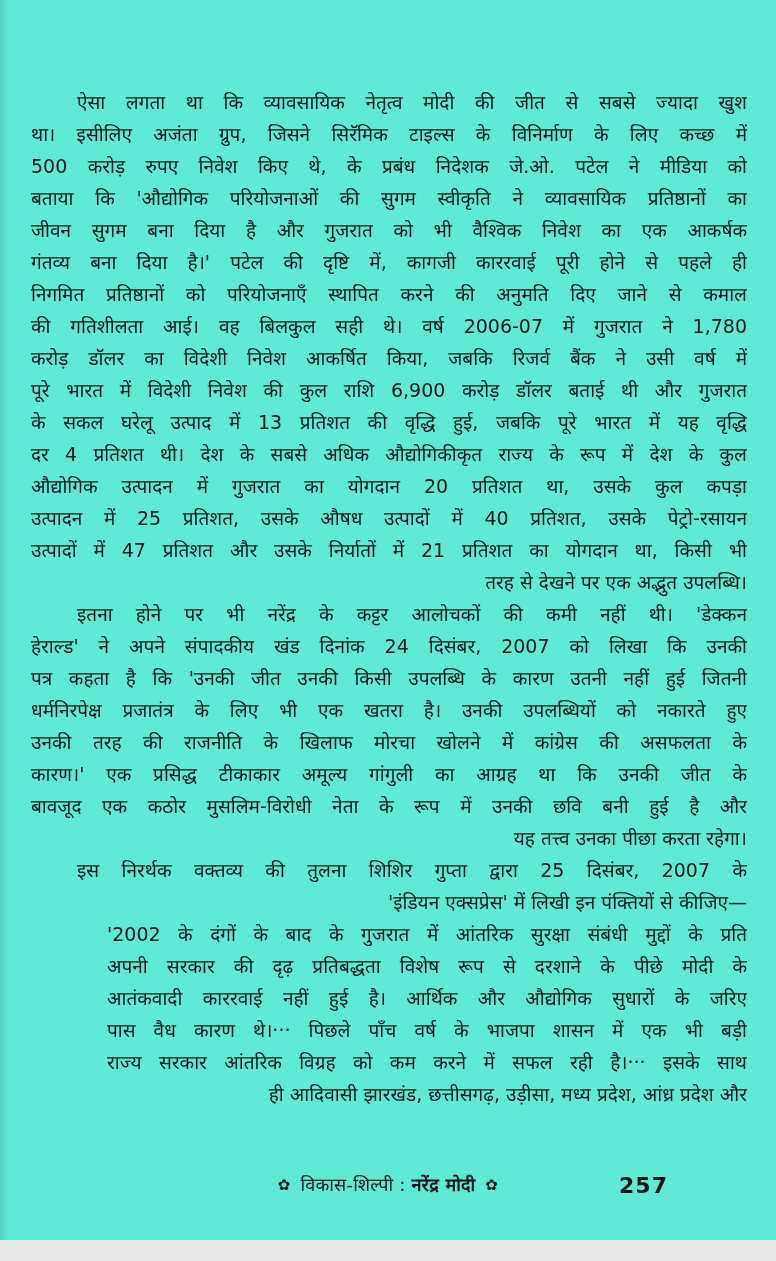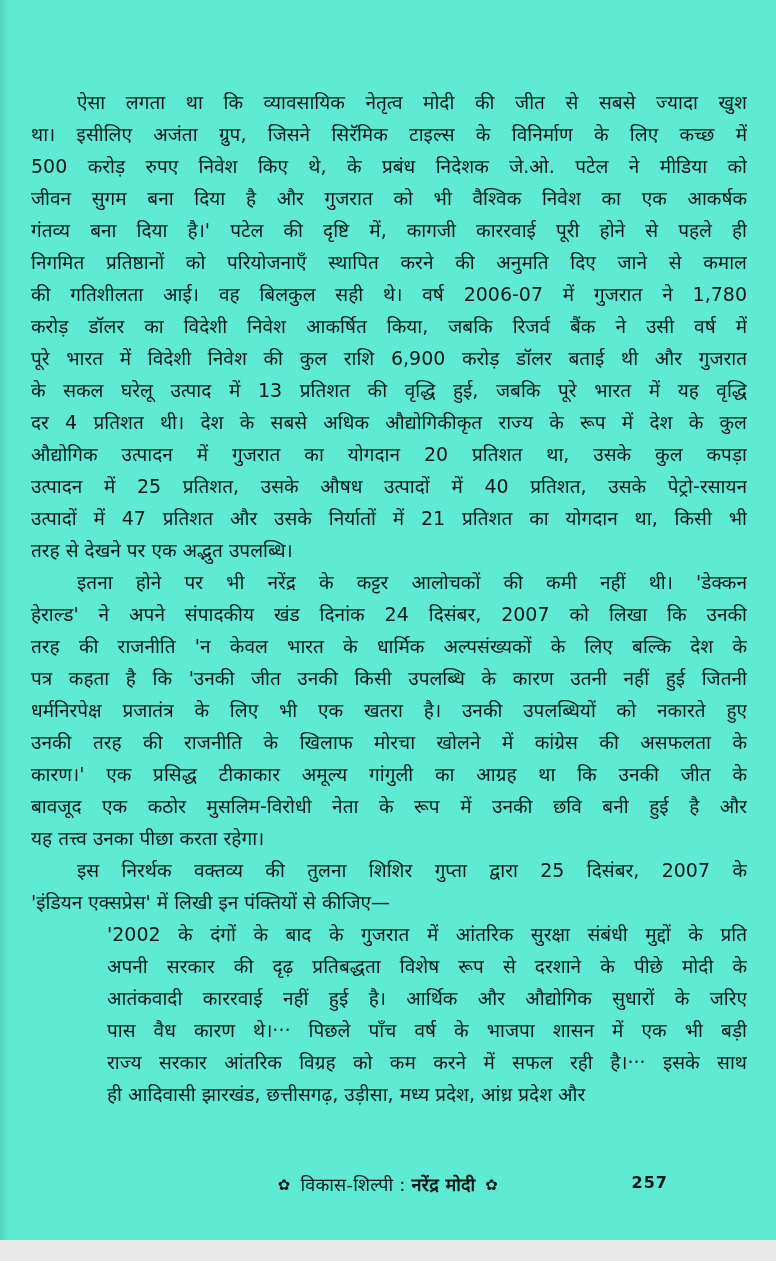--- a/index.html
+++ b/index.html
@@ -34,21 +34,21 @@
     top: 86px;
     width: 716px;
     font-size: 19px;
     line-height: 32px;
     text-rendering: optimizeLegibility;
   }
   .para { margin: 0; }
   .line {
     height: 32px;
     overflow: hidden;
-    text-align: left;
+    text-align: right;
   }
   
   .line.j {
     text-align: justify;
     text-align-last: justify;
   }
   .line.ind { text-indent: 46px; }
   .para.quote { margin-left: 76px; }
   .footer {
     position: absolute;
@@ -70,51 +70,51 @@
     font-size: 15px;
     position: relative;
     top: -1px;
     padding: 0 4px;
   }
   .page-num {
     position: absolute;
     right: 108px;
     top: 1px;
     font-weight: bold;
-    font-size: 16px;
+    font-size: 22px;
     letter-spacing: 1px;
   }
 </style>
 </head>
 <body>
 
 <div class="page">
 
   <div class="text-block">
       <div class="para body">
         <div class="line j ind">ऐसा लगता था कि व्यावसायिक नेतृत्व मोदी की जीत से सबसे ज्यादा खुश</div>
         <div class="line j">था। इसीलिए अजंता ग्रुप, जिसने सिरॅमिक टाइल्स के विनिर्माण के लिए कच्छ में</div>
         <div class="line j">500 करोड़ रुपए निवेश किए थे, के प्रबंध निदेशक जे.ओ. पटेल ने मीडिया को</div>
+        <div class="line j">बताया कि 'औद्योगिक परियोजनाओं की सुगम स्वीकृति ने व्यावसायिक प्रतिष्ठानों का</div>
         <div class="line j">जीवन सुगम बना दिया है और गुजरात को भी वैश्विक निवेश का एक आकर्षक</div>
         <div class="line j">गंतव्य बना दिया है।' पटेल की दृष्टि में, कागजी काररवाई पूरी होने से पहले ही</div>
         <div class="line j">निगमित प्रतिष्ठानों को परियोजनाएँ स्थापित करने की अनुमति दिए जाने से कमाल</div>
         <div class="line j">की गतिशीलता आई। वह बिलकुल सही थे। वर्ष 2006-07 में गुजरात ने 1,780</div>
         <div class="line j">करोड़ डॉलर का विदेशी निवेश आकर्षित किया, जबकि रिजर्व बैंक ने उसी वर्ष में</div>
         <div class="line j">पूरे भारत में विदेशी निवेश की कुल राशि 6,900 करोड़ डॉलर बताई थी और गुजरात</div>
         <div class="line j">के सकल घरेलू उत्पाद में 13 प्रतिशत की वृद्धि हुई, जबकि पूरे भारत में यह वृद्धि</div>
         <div class="line j">दर 4 प्रतिशत थी। देश के सबसे अधिक औद्योगिकीकृत राज्य के रूप में देश के कुल</div>
         <div class="line j">औद्योगिक उत्पादन में गुजरात का योगदान 20 प्रतिशत था, उसके कुल कपड़ा</div>
         <div class="line j">उत्पादन में 25 प्रतिशत, उसके औषध उत्पादों में 40 प्रतिशत, उसके पेट्रो-रसायन</div>
         <div class="line j">उत्पादों में 47 प्रतिशत और उसके निर्यातों में 21 प्रतिशत का योगदान था, किसी भी</div>
         <div class="line">तरह से देखने पर एक अद्भुत उपलब्धि।</div>
       </div>
       <div class="para body">
         <div class="line j ind">इतना होने पर भी नरेंद्र के कट्टर आलोचकों की कमी नहीं थी। 'डेक्कन</div>
         <div class="line j">हेराल्ड' ने अपने संपादकीय खंड दिनांक 24 दिसंबर, 2007 को लिखा कि उनकी</div>
-        <div class="line j">तरह की राजनीति 'न केवल भारत के धार्मिक अल्पसंख्यकों के लिए बल्कि देश के</div>
         <div class="line j">पत्र कहता है कि 'उनकी जीत उनकी किसी उपलब्धि के कारण उतनी नहीं हुई जितनी</div>
         <div class="line j">धर्मनिरपेक्ष प्रजातंत्र के लिए भी एक खतरा है। उनकी उपलब्धियों को नकारते हुए</div>
         <div class="line j">उनकी तरह की राजनीति के खिलाफ मोरचा खोलने में कांग्रेस की असफलता के</div>
         <div class="line j">कारण।' एक प्रसिद्ध टीकाकार अमूल्य गांगुली का आग्रह था कि उनकी जीत के</div>
         <div class="line j">बावजूद एक कठोर मुसलिम-विरोधी नेता के रूप में उनकी छवि बनी हुई है और</div>
         <div class="line">यह तत्त्व उनका पीछा करता रहेगा।</div>
       </div>
       <div class="para body">
         <div class="line j ind">इस निरर्थक वक्तव्य की तुलना शिशिर गुप्ता द्वारा 25 दिसंबर, 2007 के</div>
         <div class="line">'इंडियन एक्सप्रेस' में लिखी इन पंक्तियों से कीजिए—</div>

